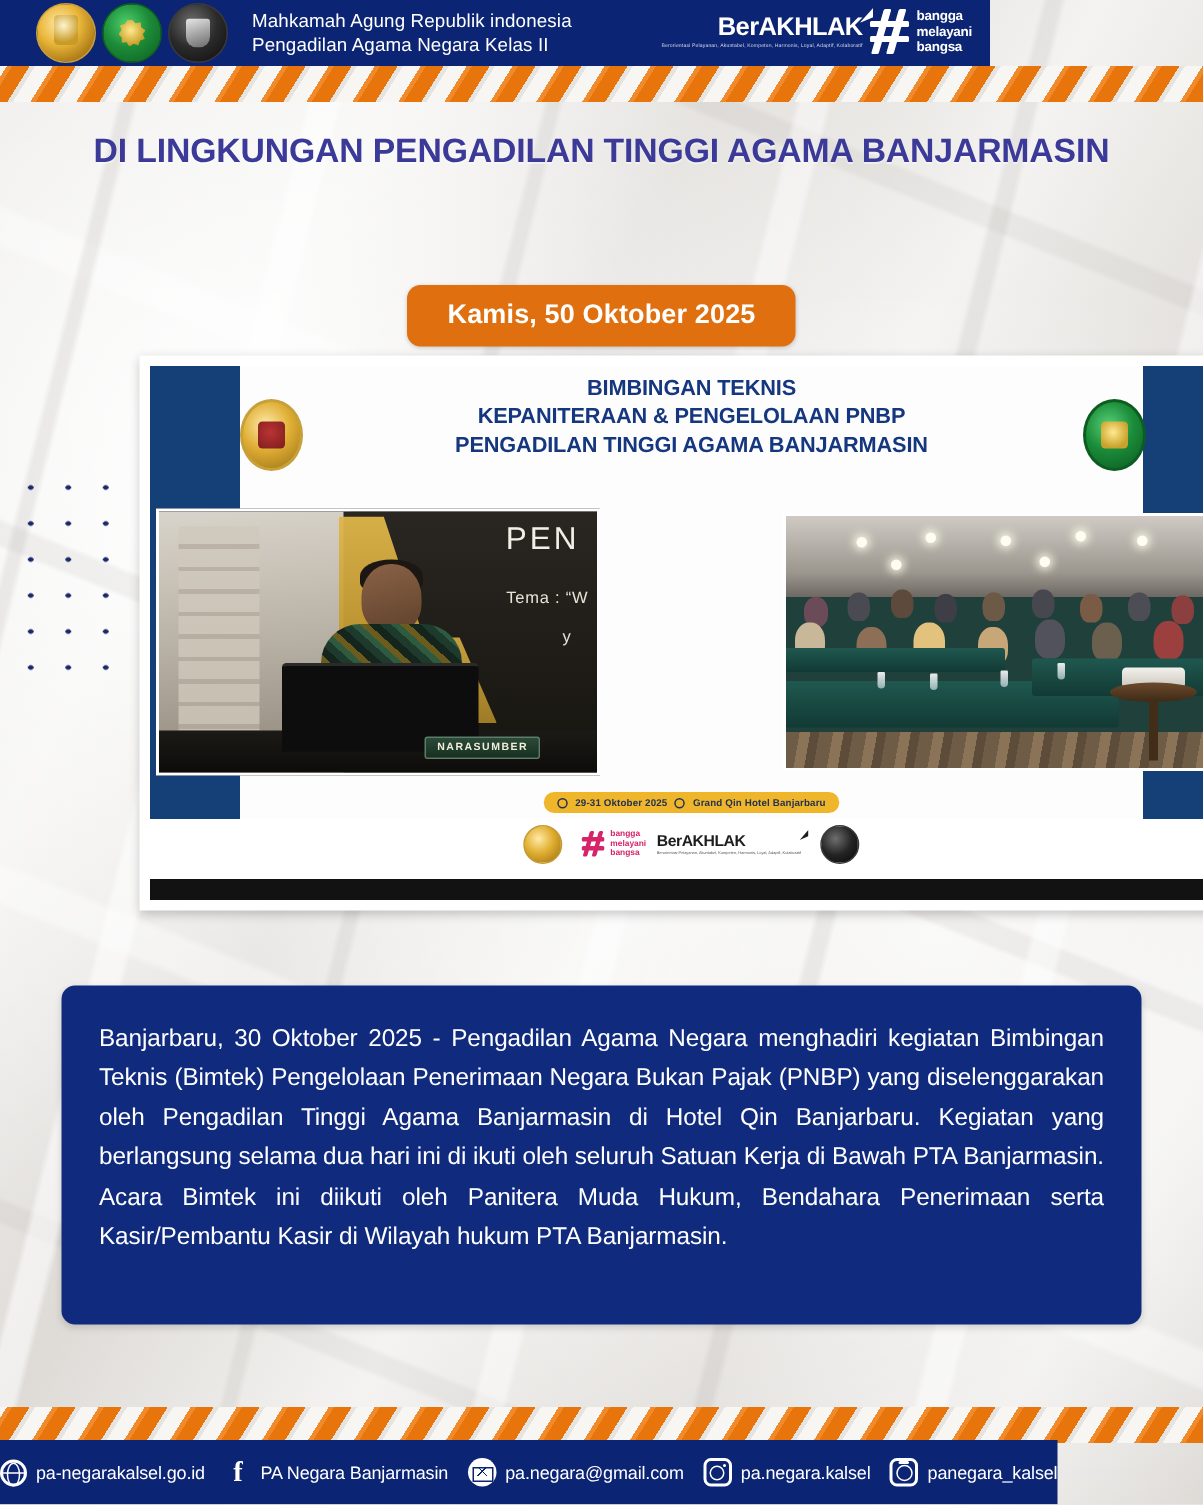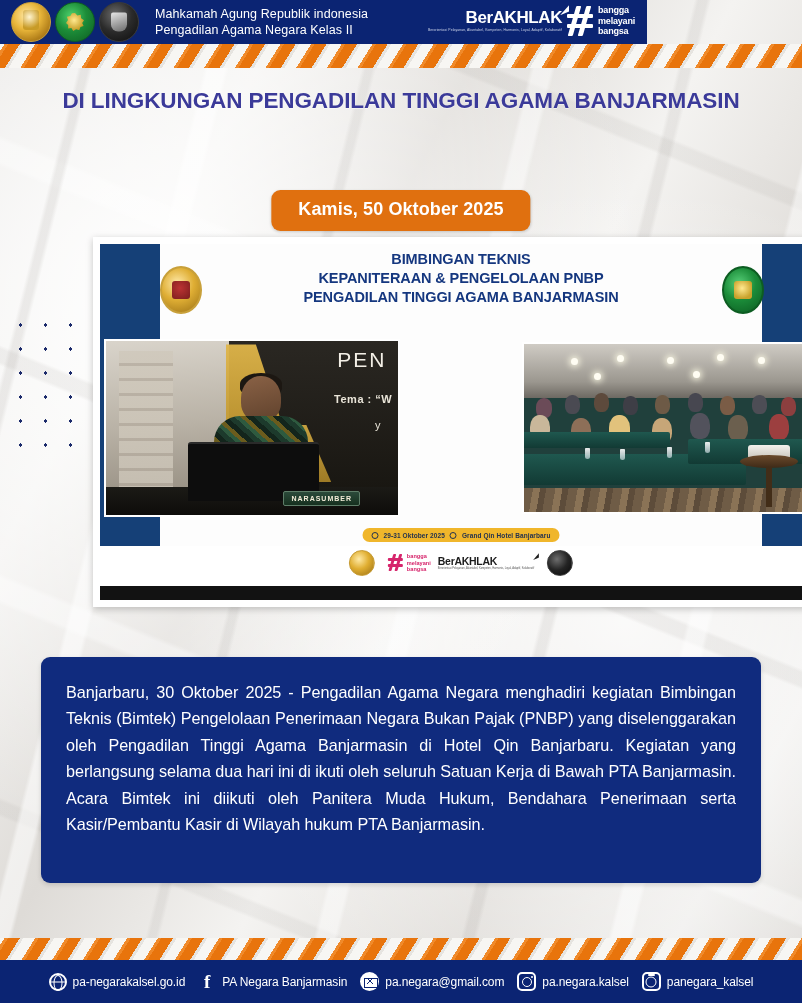--- a/index.html
+++ b/index.html
@@ -28,21 +28,21 @@
   .paper-tex {
     position: absolute; inset: 0;
     background:
       linear-gradient(104deg, transparent 0 9%, rgba(160,155,150,0.17) 9.4% 10%, transparent 10.4% 21%, rgba(255,255,255,0.55) 21.4% 23%, transparent 23.4% 36%, rgba(150,146,142,0.13) 36.4% 37%, transparent 37.4% 52%, rgba(255,255,255,0.45) 52.4% 54%, transparent 54.4% 66%, rgba(155,150,146,0.15) 66.4% 67.2%, transparent 67.6% 80%, rgba(255,255,255,0.5) 80.4% 82%, transparent 82.4% 100%),
       linear-gradient(22deg, transparent 0 14%, rgba(150,146,142,0.10) 14.3% 15.2%, transparent 15.5% 30%, rgba(255,255,255,0.4) 30.4% 32%, transparent 32.4% 48%, rgba(158,153,148,0.12) 48.3% 49.3%, transparent 49.6% 63%, rgba(255,255,255,0.38) 63.4% 65%, transparent 65.4% 84%, rgba(152,148,143,0.11) 84.3% 85.3%, transparent 85.6% 100%);
     pointer-events: none;
   }
 
   
   .header {
-    position: absolute; top: 0; left: 3px;
+    position: absolute; top: 0; left: 16px;
     width: 644px; height: 44px;
     background: #0b2473;
     z-index: 5;
   }
   .hdr-logos {
     position: absolute; left: 8px; top: 2px;
     display: flex; align-items: center; gap: 4px;
   }
   .seal { width: 40px; height: 40px; border-radius: 50%; position: relative; }
   .seal-gold {
@@ -306,21 +306,21 @@
     border:1px solid #5e7d68;
     color:#f3ecd8; font-size:7px; font-weight:700; letter-spacing:1px;
     padding:3px 7px; border-radius:2px; z-index:3;
   }
   .scene-text-pen{
     position:absolute; right:4%; top:4%; color:#f3efe6;
     font-size:21px; letter-spacing:2px; font-weight:400;
   }
   .scene-text-tema{
     position:absolute; right:2%; top:30%; color:#e9e4d8;
-    font-size:11px; letter-spacing:.5px;font-weight:bold;
+    font-size:11px; letter-spacing:.5px;
   }
   .scene-text-y{
     position:absolute; right:6%; top:45%; color:#e9e4d8; font-size:11px;
   }
 
   
   .aud-ceiling{
     position:absolute; left:0; right:0; top:0; height:32%;
     background:linear-gradient(180deg,#cfcbc4 0%,#9b978f 70%,#6d6962 100%);
   }
@@ -428,24 +428,24 @@
     color: #ffffff;
     font-size: 16.2px;
     line-height: 1.63;
     text-align: justify;
     letter-spacing: -.05px;
   }
 
   
   .footer {
     position: absolute; left: 0; top: 960px;
-    width: 802px; height: 43px;
+    width: 705px; height: 43px;
     background: #0b2473;
     z-index: 5;
-    display: flex; align-items: center; justify-content: center;
+    display: flex; align-items: center; justify-content: space-between;
     gap: 13px;
   }
   .foot-item { display: flex; align-items: center; gap: 6px; }
   .foot-label { color: #ffffff; font-size: 12px; letter-spacing: -.1px; }
 
   .ic { flex: 0 0 auto; display:inline-block; position:relative; }
   .ic-web {
     width: 18px; height: 18px; border-radius: 50%;
     border: 2px solid #fff;
   }

